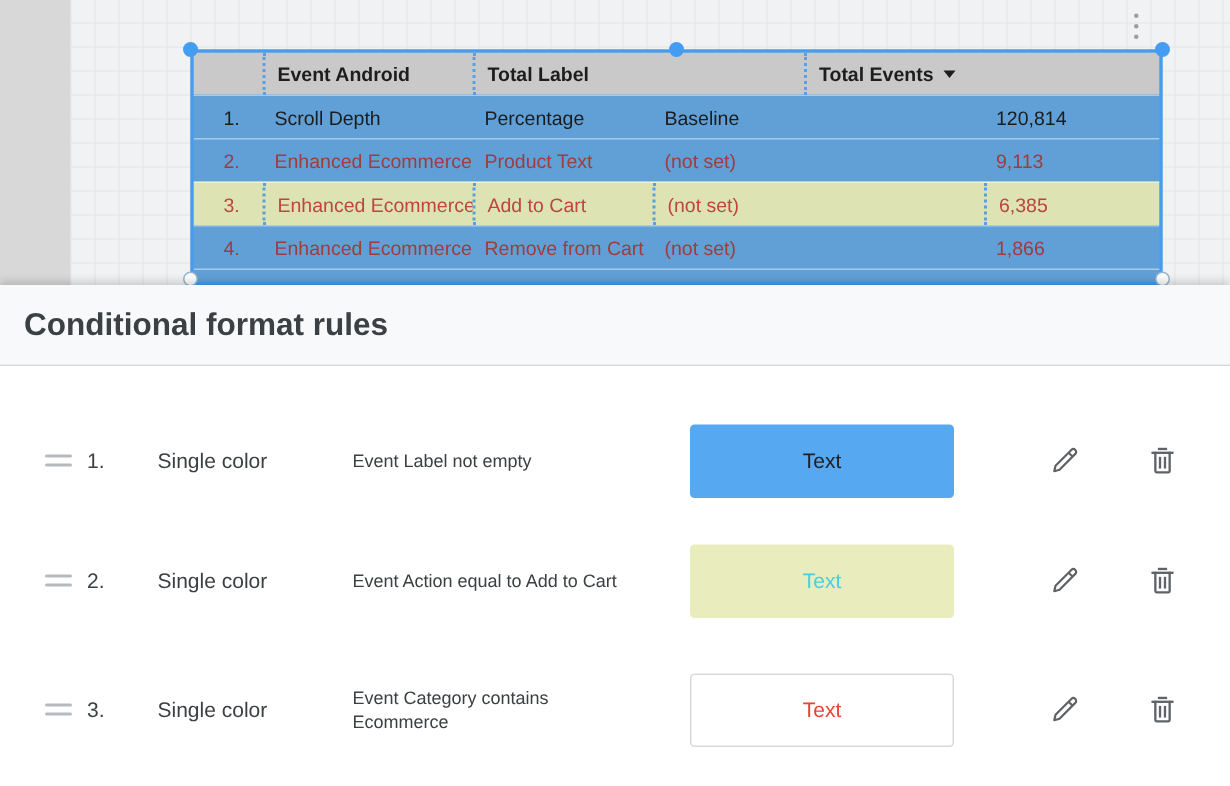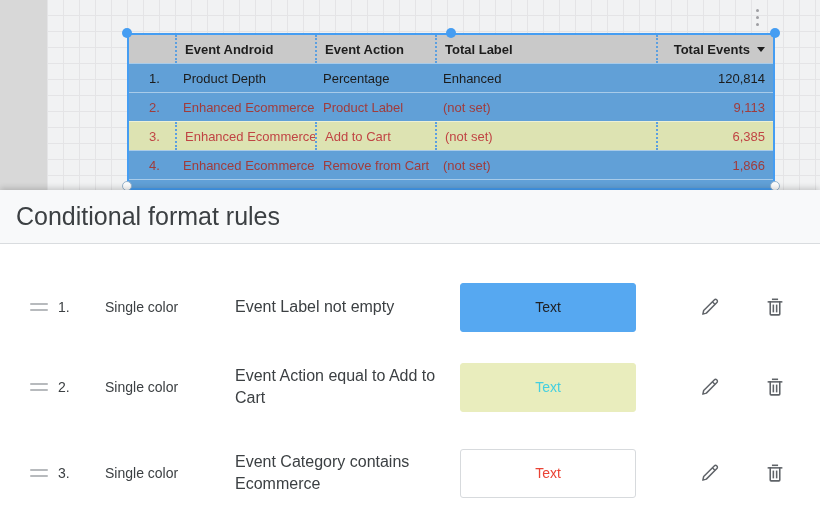--- a/index.html
+++ b/index.html
@@ -21,21 +21,21 @@
   .gtable { position:absolute; left:127px; top:33px; width:648px; height:157px; overflow:hidden;
     border:2px solid var(--selection-blue); background:var(--row-blue); }
   .trow, .thead { display:flex; width:100%; }
   .thead { height:28px; background:var(--header-gray); }
   .trow { height:29px; border-top:1px solid rgba(255,255,255,0.45); }
   .tc { display:flex; align-items:center; padding-left:8px; font-size:13px; overflow:hidden; white-space:nowrap; }
   .c-num { width:46px; padding-left:20px; }
   .c-cat { width:140px; }
   .c-act { width:120px; }
   .c-lab { width:221px; }
-  .c-tot { width:117px; justify-content:flex-end; padding-right:8px; }
+  .c-tot { width:117px; justify-content:flex-start; padding-right:8px; }
   .thead .tc { font-weight:bold; color:#1d1d1d; }
   .thead .tc + .tc { border-left:2px dotted var(--dotted-blue); }
   .trow.yellow .tc + .tc { border-left:2px dotted var(--dotted-blue); }
   .trow.blue { background:var(--row-blue); }
   .trow.yellow { background:var(--row-yellow); }
   .trow.blk .tc { color:var(--table-black); }
   .trow.blue.red .tc { color:var(--red-on-blue); }
   .trow.yellow.red .tc { color:var(--red-on-yellow); }
   .sort-arrow { display:inline-block; width:0; height:0; margin-left:7px;
     border-left:4px solid transparent; border-right:4px solid transparent;
@@ -44,30 +44,30 @@
   
   .handle { position:absolute; width:10px; height:10px; border-radius:50%;
     background:var(--selection-blue); transform:translate(-50%,-50%); z-index:3; }
   .handle.white { background:#fdfdfd; border:1px solid #97b4cd; }
 
   
   .panel { position:absolute; left:0; top:190px; width:820px; height:334px; background:#fff;
     box-shadow:0 -2px 6px rgba(0,0,0,0.18); z-index:5; }
   .panel-header { height:54px; background:var(--panel-header-bg);
     border-bottom:1px solid var(--panel-divider); display:flex; align-items:center; padding-left:16px; }
-  .panel-title { font-size:25px; font-weight:400; color:var(--text-dark); }
+  .panel-title { font-size:21px; font-weight:700; color:var(--text-dark); }
   .rules { padding-top:39px; }
   .rule { display:flex; align-items:center; height:48px; margin-bottom:32px; }
   .rule.tall { height:60px; margin-top:4px; }
   .drag { margin-left:30px; width:18px; display:flex; flex-direction:column; gap:4px;
     background:none; border:none; cursor:grab; }
   .drag i { display:block; height:2px; border-radius:1px; background:var(--drag-gray); }
   .r-idx { margin-left:10px; width:26px; font-size:14px; color:var(--text-dark); }
   .r-type { margin-left:21px; width:118px; font-size:14px; color:var(--text-dark); }
-  .r-cond { margin-left:12px; width:225px; font-size:16px; color:var(--text-dark); line-height:1.35; }
+  .r-cond { margin-left:12px; width:225px; font-size:12px; color:var(--text-dark); line-height:1.35; }
   .r-cond.narrow { width:225px; max-width:225px; }
   .r-cond.narrow span { display:inline-block; max-width:175px; }
   .swatch { width:176px; height:49px; border:1px solid transparent; border-radius:3px;
     font-size:14px; font-family:inherit; cursor:pointer; text-align:center; }
   .icon-btn { background:none; border:none; cursor:pointer; width:32px; height:32px;
     display:flex; align-items:center; justify-content:center; color:var(--icon-gray); }
   .icon-btn.edit { margin-left:58px; }
   .icon-btn.del { margin-left:33px; }
 </style>
 </head>
@@ -81,40 +81,39 @@
     <button class="kebab" aria-label="more options">
       <i></i>
         <i></i>
         <i></i>
     </button>
 
     <div class="gtable">
       <div class="thead">
         <div class="tc c-num"></div>
         <div class="tc c-cat">Event Android</div>
-        <div class="tc c-act">Event Action</div>
         <div class="tc c-lab">Total Label</div>
         <div class="tc c-tot">
           <span>Total Events</span>
           <span class="sort-arrow"></span>
         </div>
       </div>
 
       <div class="trow blue blk">
         <div class="tc c-num">1.</div>
-        <div class="tc c-cat">Product Depth</div>
+        <div class="tc c-cat">Scroll Depth</div>
         <div class="tc c-act">Percentage</div>
-        <div class="tc c-lab">Enhanced</div>
+        <div class="tc c-lab">Baseline</div>
         <div class="tc c-tot">120,814</div>
       </div>
 
       <div class="trow blue red">
         <div class="tc c-num">2.</div>
         <div class="tc c-cat">Enhanced Ecommerce</div>
-        <div class="tc c-act">Product Label</div>
+        <div class="tc c-act">Product Text</div>
         <div class="tc c-lab">(not set)</div>
         <div class="tc c-tot">9,113</div>
       </div>
 
       <div class="trow yellow red">
         <div class="tc c-num">3.</div>
         <div class="tc c-cat">Enhanced Ecommerce</div>
         <div class="tc c-act">Add to Cart</div>
         <div class="tc c-lab">(not set)</div>
         <div class="tc c-tot">6,385</div>

